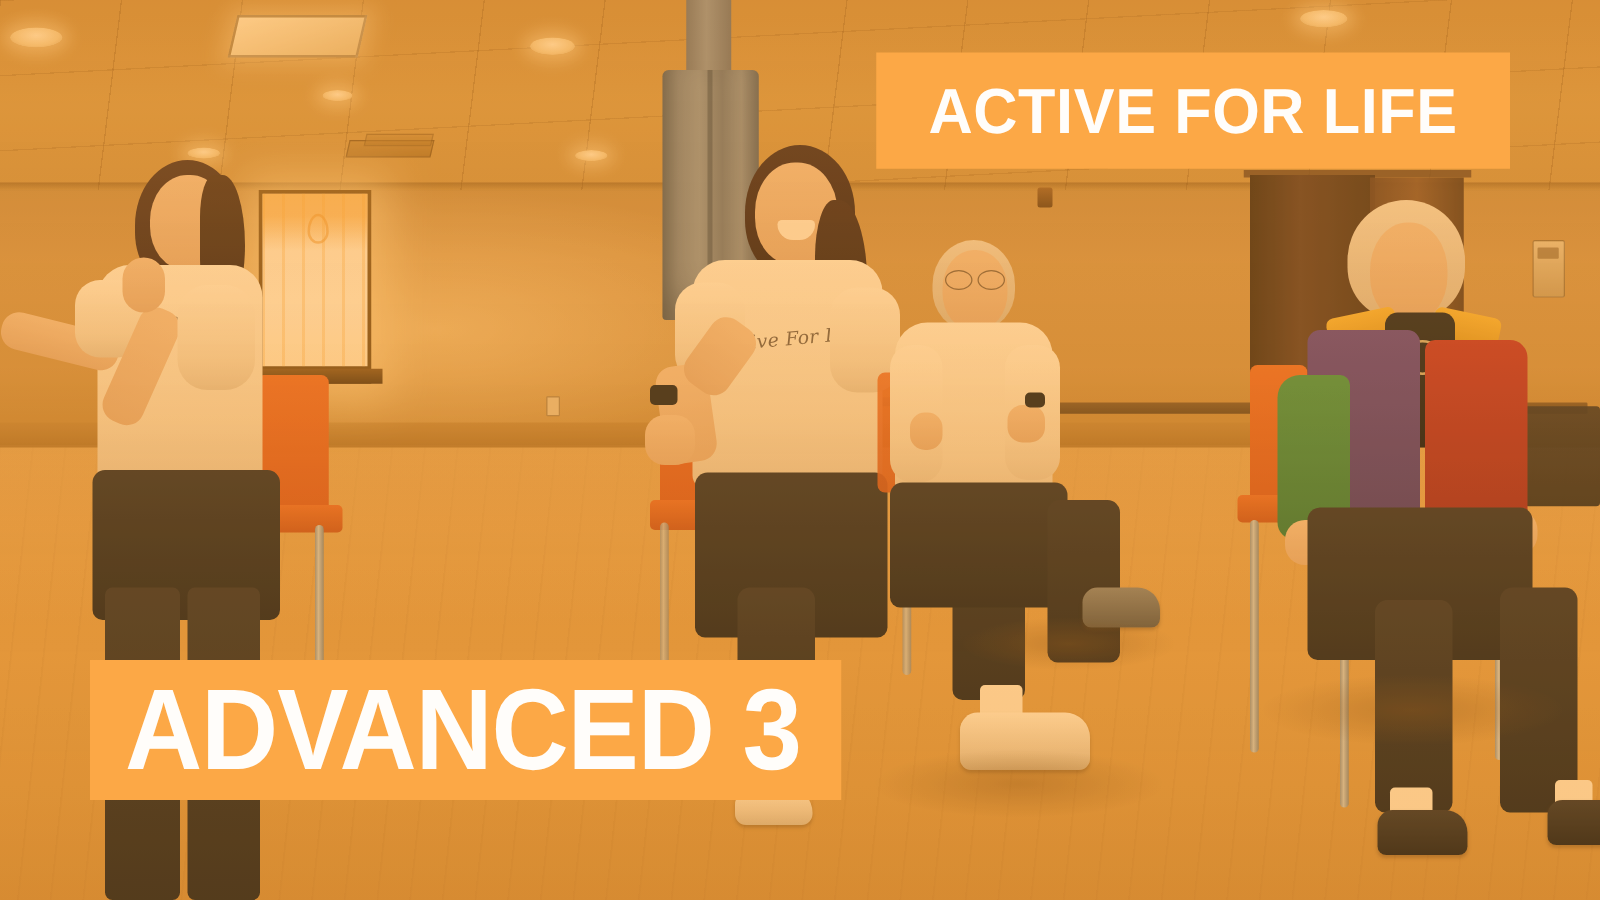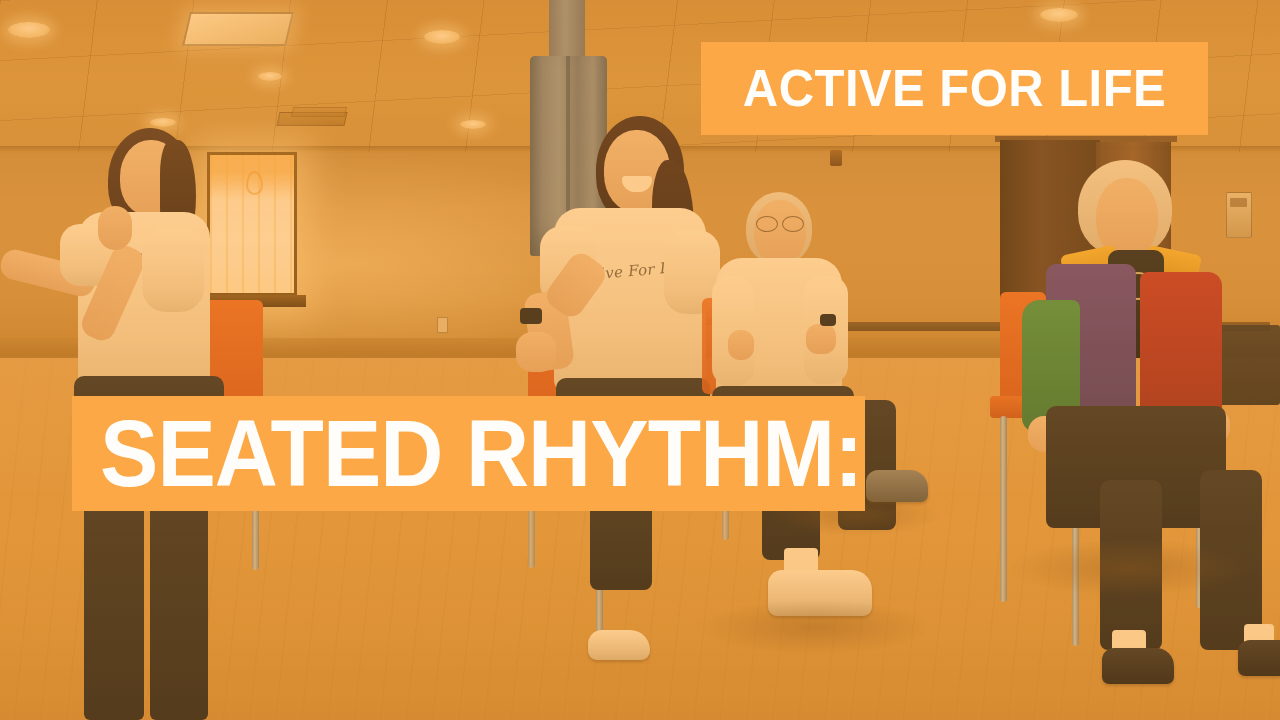--- a/index.html
+++ b/index.html
@@ -473,18 +473,18 @@
     </div>
 
     <div class="tint"></div>
     <div class="tint2"></div>
   </div>
 
   <div class="banner banner-top">
     <span class="t">ACTIVE FOR LIFE</span>
   </div>
 
-  <div class="banner title-1">
-    <span class="t">SEATED RHYTHM:</span>
+
+  <div class="banner title-2">
+    <span class="t">ADVANCED 3</span>
   </div>
 
-
 </div>
 
 </body></html>

